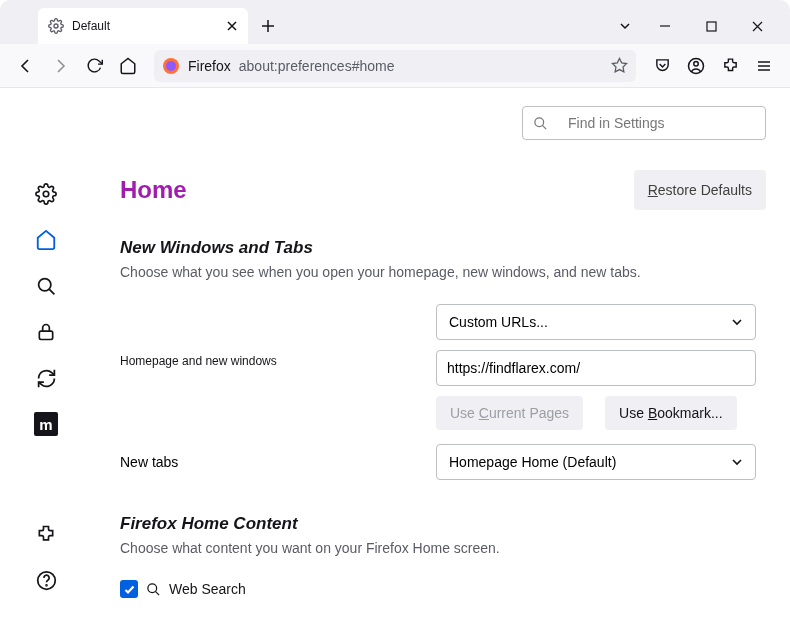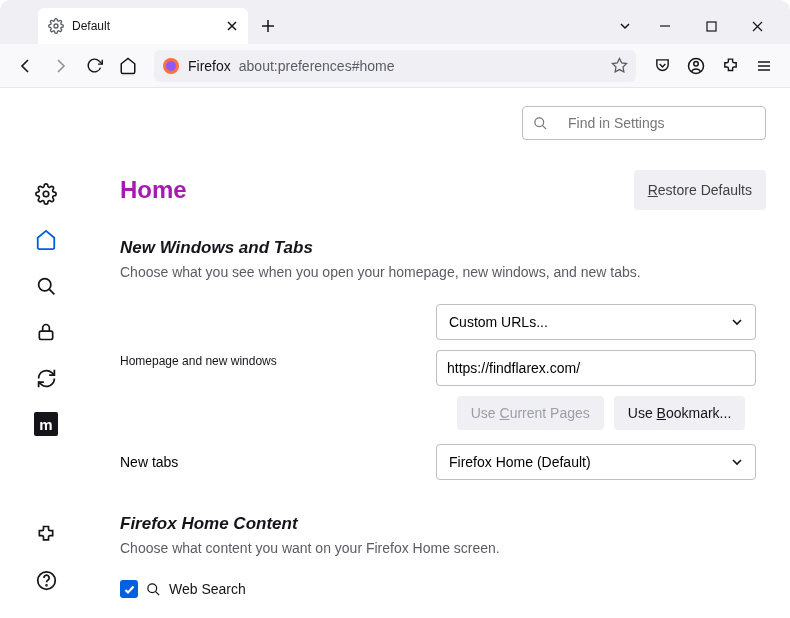--- a/index.html
+++ b/index.html
@@ -36,21 +36,21 @@
 .restore-btn { margin-left:auto; background: #f0f0f4; border: none; height: 40px; padding: 0 14px; border-radius: 4px; font-size: 14px; color:#404040;}
 
 .section-title { font-size: 17px; font-weight: 600; color: #15141a; margin-bottom: 6px; font-style: italic;}
 .section-desc { font-size: 14px; color: #5b5b66; margin-bottom: 24px;}
 
 .form-row { display:flex; align-items:flex-start; margin-bottom: 14px; gap:16px;}
 .form-label { font-size: 12px; color:#15141a; width: 300px; padding-top: 50px;}
 .form-controls { flex:1; display:flex; flex-direction:column; gap:10px; }
 .dropdown { width: 320px; height: 36px; border:1px solid #bebec6; border-radius: 4px; display:flex; align-items:center; padding:0 12px; font-size:14px; background:#fff; justify-content:space-between;}
 .text-input { width: 320px; height: 36px; border:1px solid #bebec6; border-radius: 4px; padding:0 10px; font-size:14px;}
-.btn-row { display:flex; gap:10px;justify-content:center;}
+.btn-row { display:flex; gap:22px;}
 .secondary-btn { height:34px; border:none; background:#f0f0f4; border-radius:4px; font-size:14px; padding: 0 14px; color:#15141a;}
 .secondary-btn.disabled { color:#9d9da6; }
 
 .form-row2 { display:flex; align-items:center; gap:16px; margin-bottom: 34px; margin-top:4px;}
 .form-label2 { font-size:14px; width:300px;}
 
 .checkbox-row { display:flex; align-items:center; gap:8px; font-size:14px; color:#15141a;}
 .checkbox-box { width:18px; height:18px; background:#0060df; border-radius:3px; display:flex; align-items:center; justify-content:center;}
 
 .moz-badge { width:24px; height:24px; background:#15141a; color:#fff; display:flex; align-items:center; justify-content:center; font-weight:bold; border-radius:2px; font-size:15px;}
@@ -243,21 +243,21 @@
         <div class="btn-row">
           <button class="secondary-btn disabled">Use <span class="und">C</span>urrent Pages</button>
           <button class="secondary-btn">Use <span class="und">B</span>ookmark...</button>
         </div>
       </div>
     </div>
 
     <div class="form-row2">
       <div class="form-label2">New tabs</div>
       <div class="dropdown">
-        <span>Firefox Home (Default)</span>
+        <span>Homepage Home (Default)</span>
         <svg width="12" height="12" viewBox="0 0 12 12" fill="none" stroke="#15141a" stroke-width="1.6">
             <path d="M2 4 L6 8 L10 4"></path>
           </svg>
       </div>
     </div>
 
     <div class="section-title">Firefox Home Content</div>
     <div class="section-desc">Choose what content you want on your Firefox Home screen.</div>
 
     <div class="checkbox-row">

